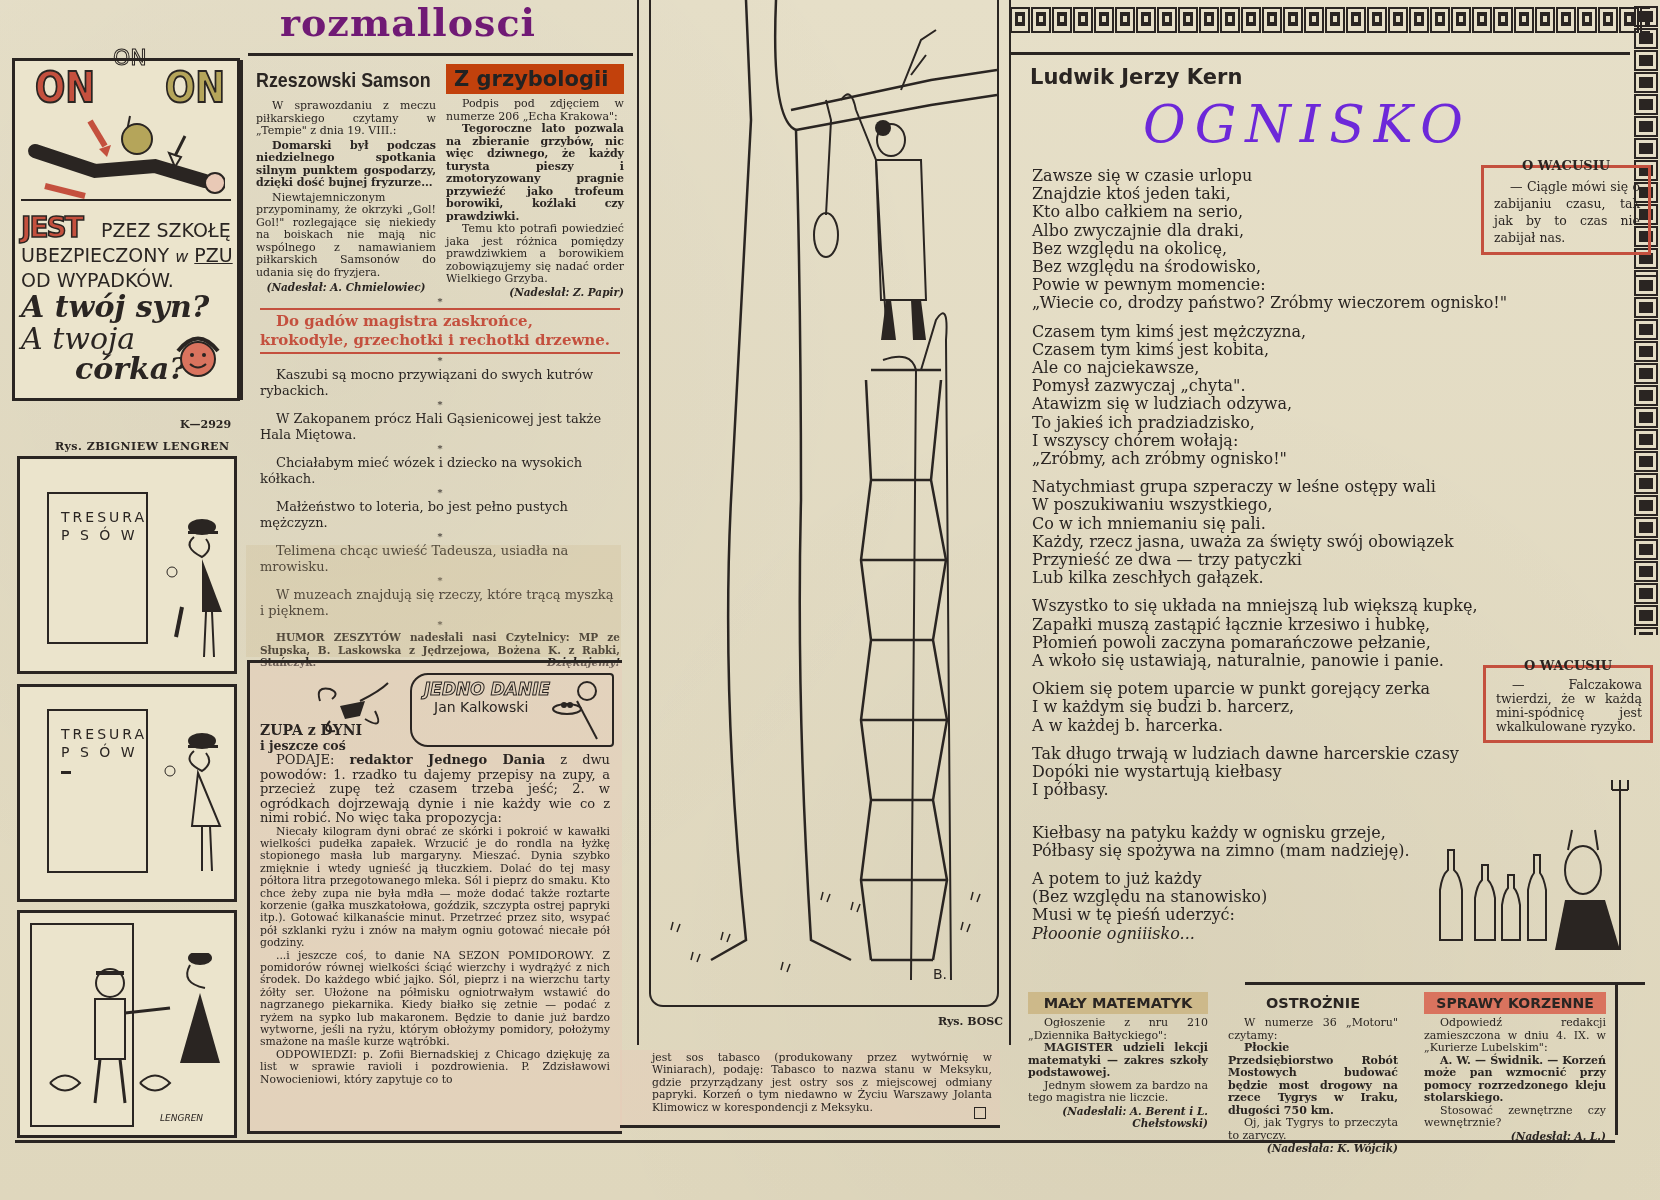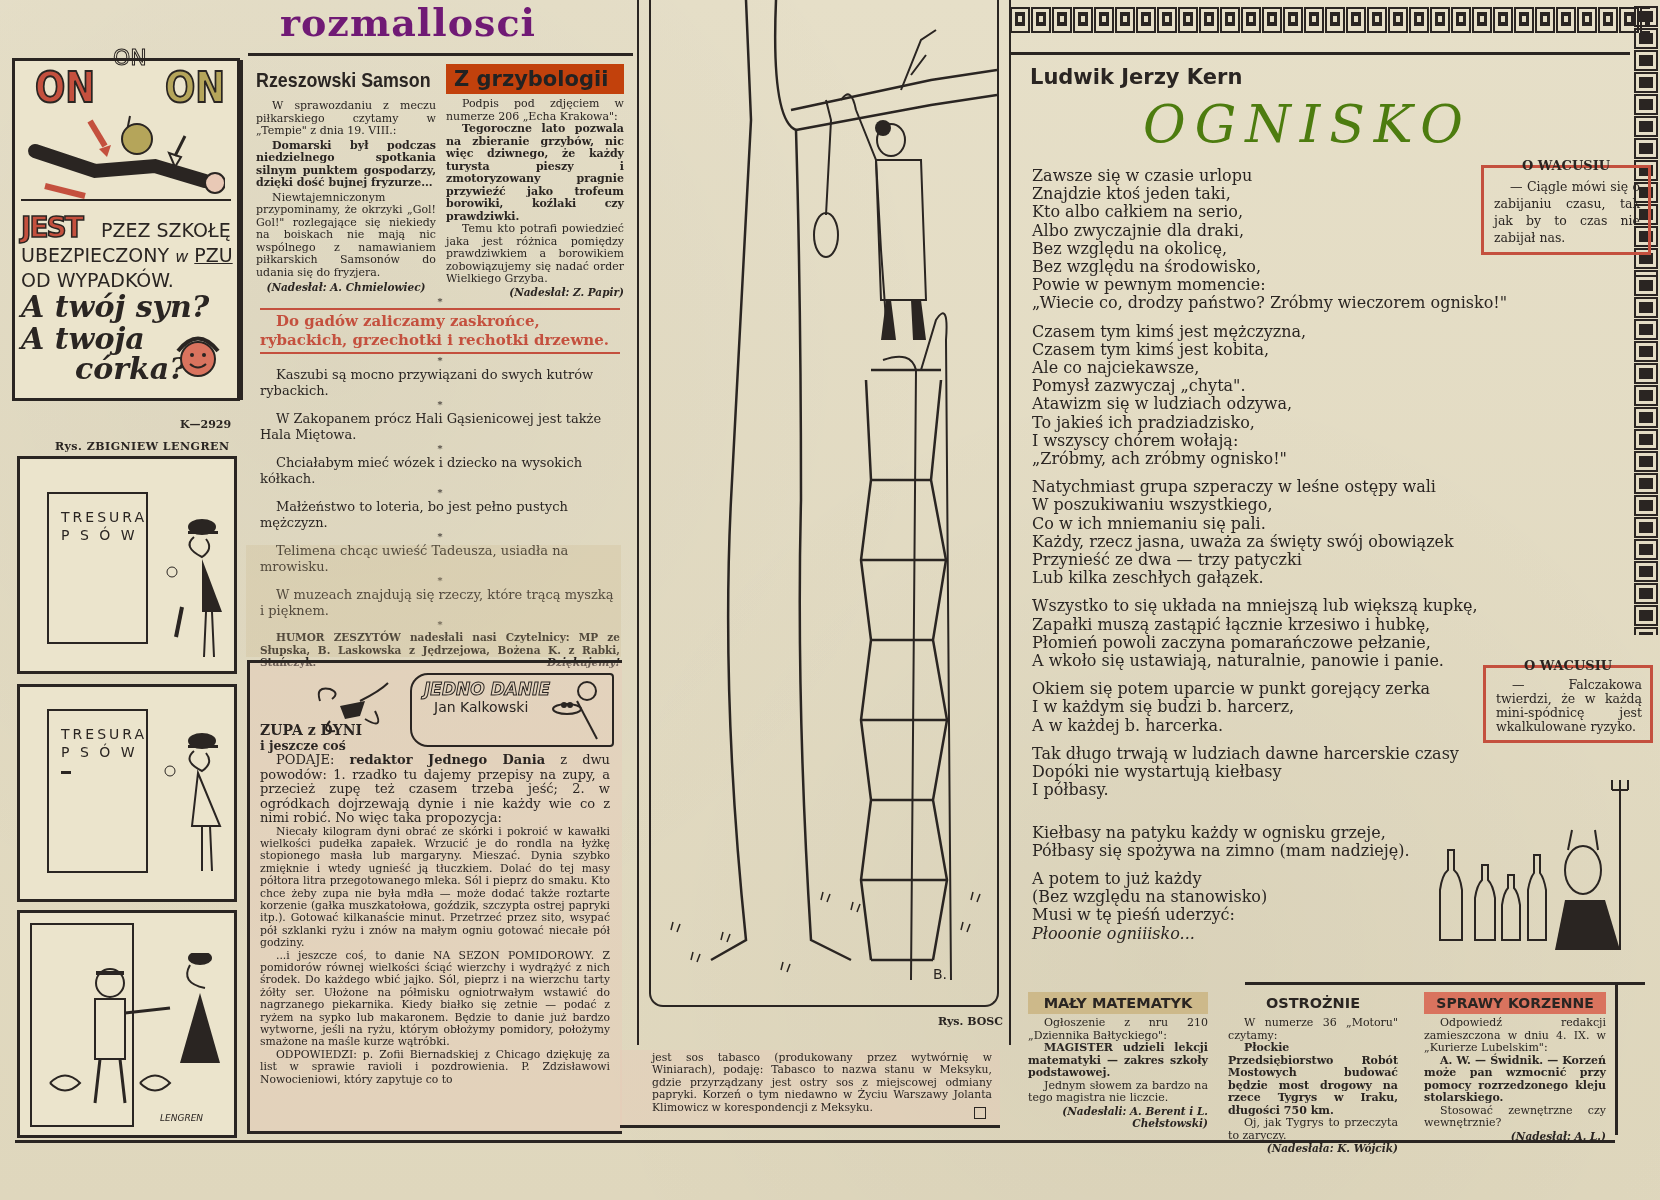--- a/index.html
+++ b/index.html
@@ -96,21 +96,21 @@
   <div class="abs" style="left:6px;top:138px;width:210px;height:2px;background:#2a2522;"></div>
   <div class="abs" style="left:6px;top:150px;font-family:'DejaVu Sans',sans-serif;font-weight:900;font-size:28px;color:#c4503e;-webkit-text-stroke:1.5px #2a2522;letter-spacing:-2px;">JEST</div>
   <div class="abs" style="left:86px;top:158px;font-family:'DejaVu Sans',sans-serif;font-size:19px;letter-spacing:0px;">PZEZ SZKOŁĘ</div>
   <div class="abs" style="left:6px;top:183px;font-family:'DejaVu Sans',sans-serif;font-size:19px;">
     <span>UBEZPIECZONY</span>
     <span style="font-style:italic;font-size:16px;">w</span>
     <span style="text-decoration:underline;">PZU</span>
   </div>
   <div class="abs" style="left:6px;top:208px;font-family:'DejaVu Sans',sans-serif;font-size:19px;">OD WYPADKÓW.</div>
   <div class="abs" style="left:6px;top:230px;font-family:'DejaVu Serif',serif;font-style:italic;font-weight:bold;font-size:30px;line-height:32px;">A twój syn?</div>
-  <div class="abs" style="left:6px;top:262px;font-family:'DejaVu Serif',serif;font-style:italic;font-weight:bold;font-size:30px;line-height:32px;">A twoja</div>
+  <div class="abs" style="left:6px;top:262px;font-family:'DejaVu Serif',serif;font-style:italic;font-weight:normal;font-size:30px;line-height:32px;">A twoja</div>
   <div class="abs" style="left:60px;top:292px;font-family:'DejaVu Serif',serif;font-style:italic;font-weight:bold;font-size:30px;line-height:32px;">córka?</div>
   <div class="abs" style="left:158px;top:270px;width:50px;height:55px;">
     <svg width="50" height="55">
         <path d="M5 20 Q25 -5 45 20" stroke="#2a2522" stroke-width="4" fill="none"></path>
         <circle cx="25" cy="28" r="17" fill="#d9735e" stroke="#2a2522" stroke-width="2"></circle>
         <circle cx="19" cy="24" r="2" fill="#2a2522"></circle>
         <circle cx="31" cy="24" r="2" fill="#2a2522"></circle>
         <path d="M17 33 Q25 40 33 33" stroke="#2a2522" stroke-width="2" fill="none"></path>
       </svg>
   </div>
@@ -188,21 +188,21 @@
   <div class="red-banner" style="font-size:21px;white-space:nowrap;">Z grzybologii</div>
   <p class="p small just indent" style="margin-top:4px;">Podpis pod zdjęciem w numerze 206 „Echa Krakowa":</p>
   <p class="p smallb just indent">Tegoroczne lato pozwala na zbieranie grzybów, nic więc dziwnego, że każdy turysta pieszy i zmotoryzowany pragnie przywieźć jako trofeum borowiki, koźlaki czy prawdziwki.</p>
   <p class="p small just indent">Temu kto potrafi powiedzieć jaka jest różnica pomiędzy prawdziwkiem a borowikiem zobowiązujemy się nadać order Wielkiego Grzyba.</p>
   <p class="p small italic bold" style="text-align:right;font-size:10.5px;">(Nadesłał: Z. Papir)</p>
 </div>
 
 <div class="abs" style="left:260px;top:295px;width:360px;">
   <div class="star">*</div>
   <div style="border-top:2px solid #c4503e;border-bottom:2px solid #c4503e;padding:2px 0;">
-    <p class="p red bold indent" style="font-size:15px;line-height:19px;">Do gadów zaliczamy zaskrońce, rybackich, grzechotki i rechotki drzewne.</p>
+    <p class="p red bold indent" style="font-size:15px;line-height:19px;">Do gadów magistra zaskrońce, krokodyle, grzechotki i rechotki drzewne.</p>
   </div>
   <div class="star">*</div>
   <p class="p med indent">Kaszubi są mocno przywiązani do swych kutrów rybackich.</p>
   <div class="star">*</div>
   <p class="p med indent">W Zakopanem prócz Hali Gąsienicowej jest także Hala Miętowa.</p>
   <div class="star">*</div>
   <p class="p med indent">Chciałabym mieć wózek i dziecko na wysokich kółkach.</p>
   <div class="star">*</div>
   <p class="p med indent">Małżeństwo to loteria, bo jest pełno pustych mężczyzn.</p>
   <div class="star">*</div>
@@ -284,21 +284,21 @@
         <path d="M130 970 l2 -8 M136 972 l3 -8"></path>
           <path d="M310 930 l2 -8 M316 932 l3 -8"></path>
       </g>
     </svg>
     <div class="abs" style="left:282px;top:966px;font-family:'DejaVu Sans',sans-serif;font-size:14px;">B.</div>
   </div>
   <div class="abs" style="right:6px;top:1015px;font-size:11px;font-weight:bold;">Rys. BOSC</div>
 </div>
 
 <div class="abs" style="left:1030px;top:65px;font-family:'DejaVu Sans',sans-serif;font-weight:bold;font-size:21px;">Ludwik Jerzy Kern</div>
-<div class="abs" style="left:1143px;top:94px;font-family:'DejaVu Serif',serif;font-style:italic;font-size:52px;letter-spacing:9px;color:#4d7c0f;">OGNISKO</div>
+<div class="abs" style="left:1143px;top:94px;font-family:'DejaVu Serif',serif;font-style:italic;font-size:52px;letter-spacing:9px;color:#6d28d9;">OGNISKO</div>
 
 <div class="abs poem" style="left:1032px;top:167px;width:520px;">
   <div>
     <div>Zawsze się w czasie urlopu</div>
     <div>Znajdzie ktoś jeden taki,</div>
     <div>Kto albo całkiem na serio,</div>
     <div>Albo zwyczajnie dla draki,</div>
     <div>Bez względu na okolicę,</div>
     <div>Bez względu na środowisko,</div>
     <div>Powie w pewnym momencie:</div>

